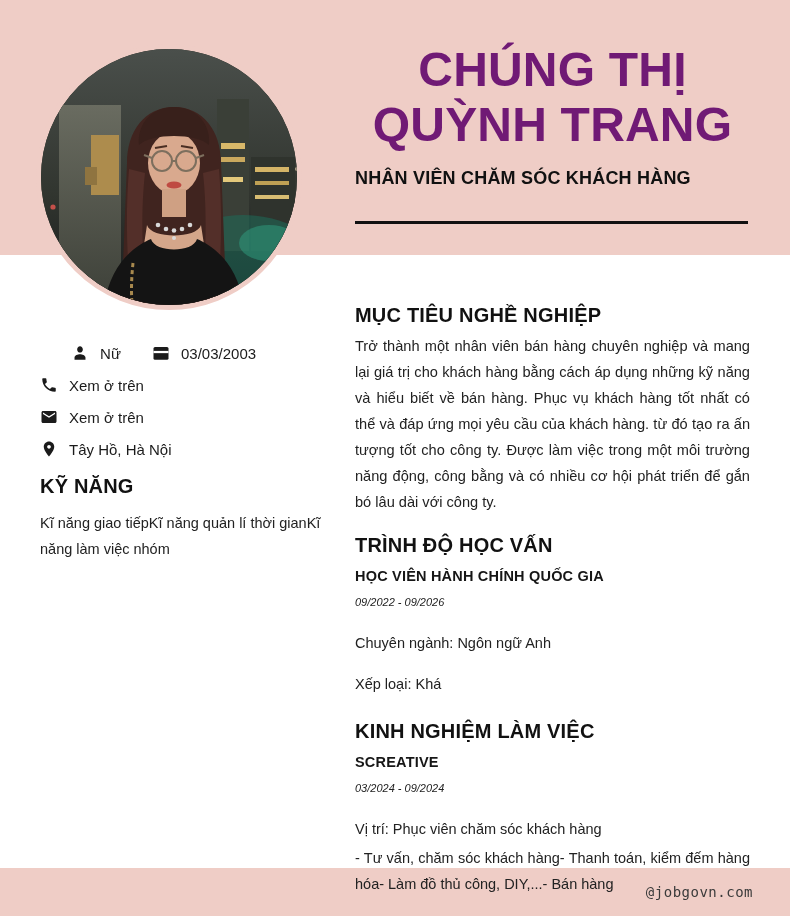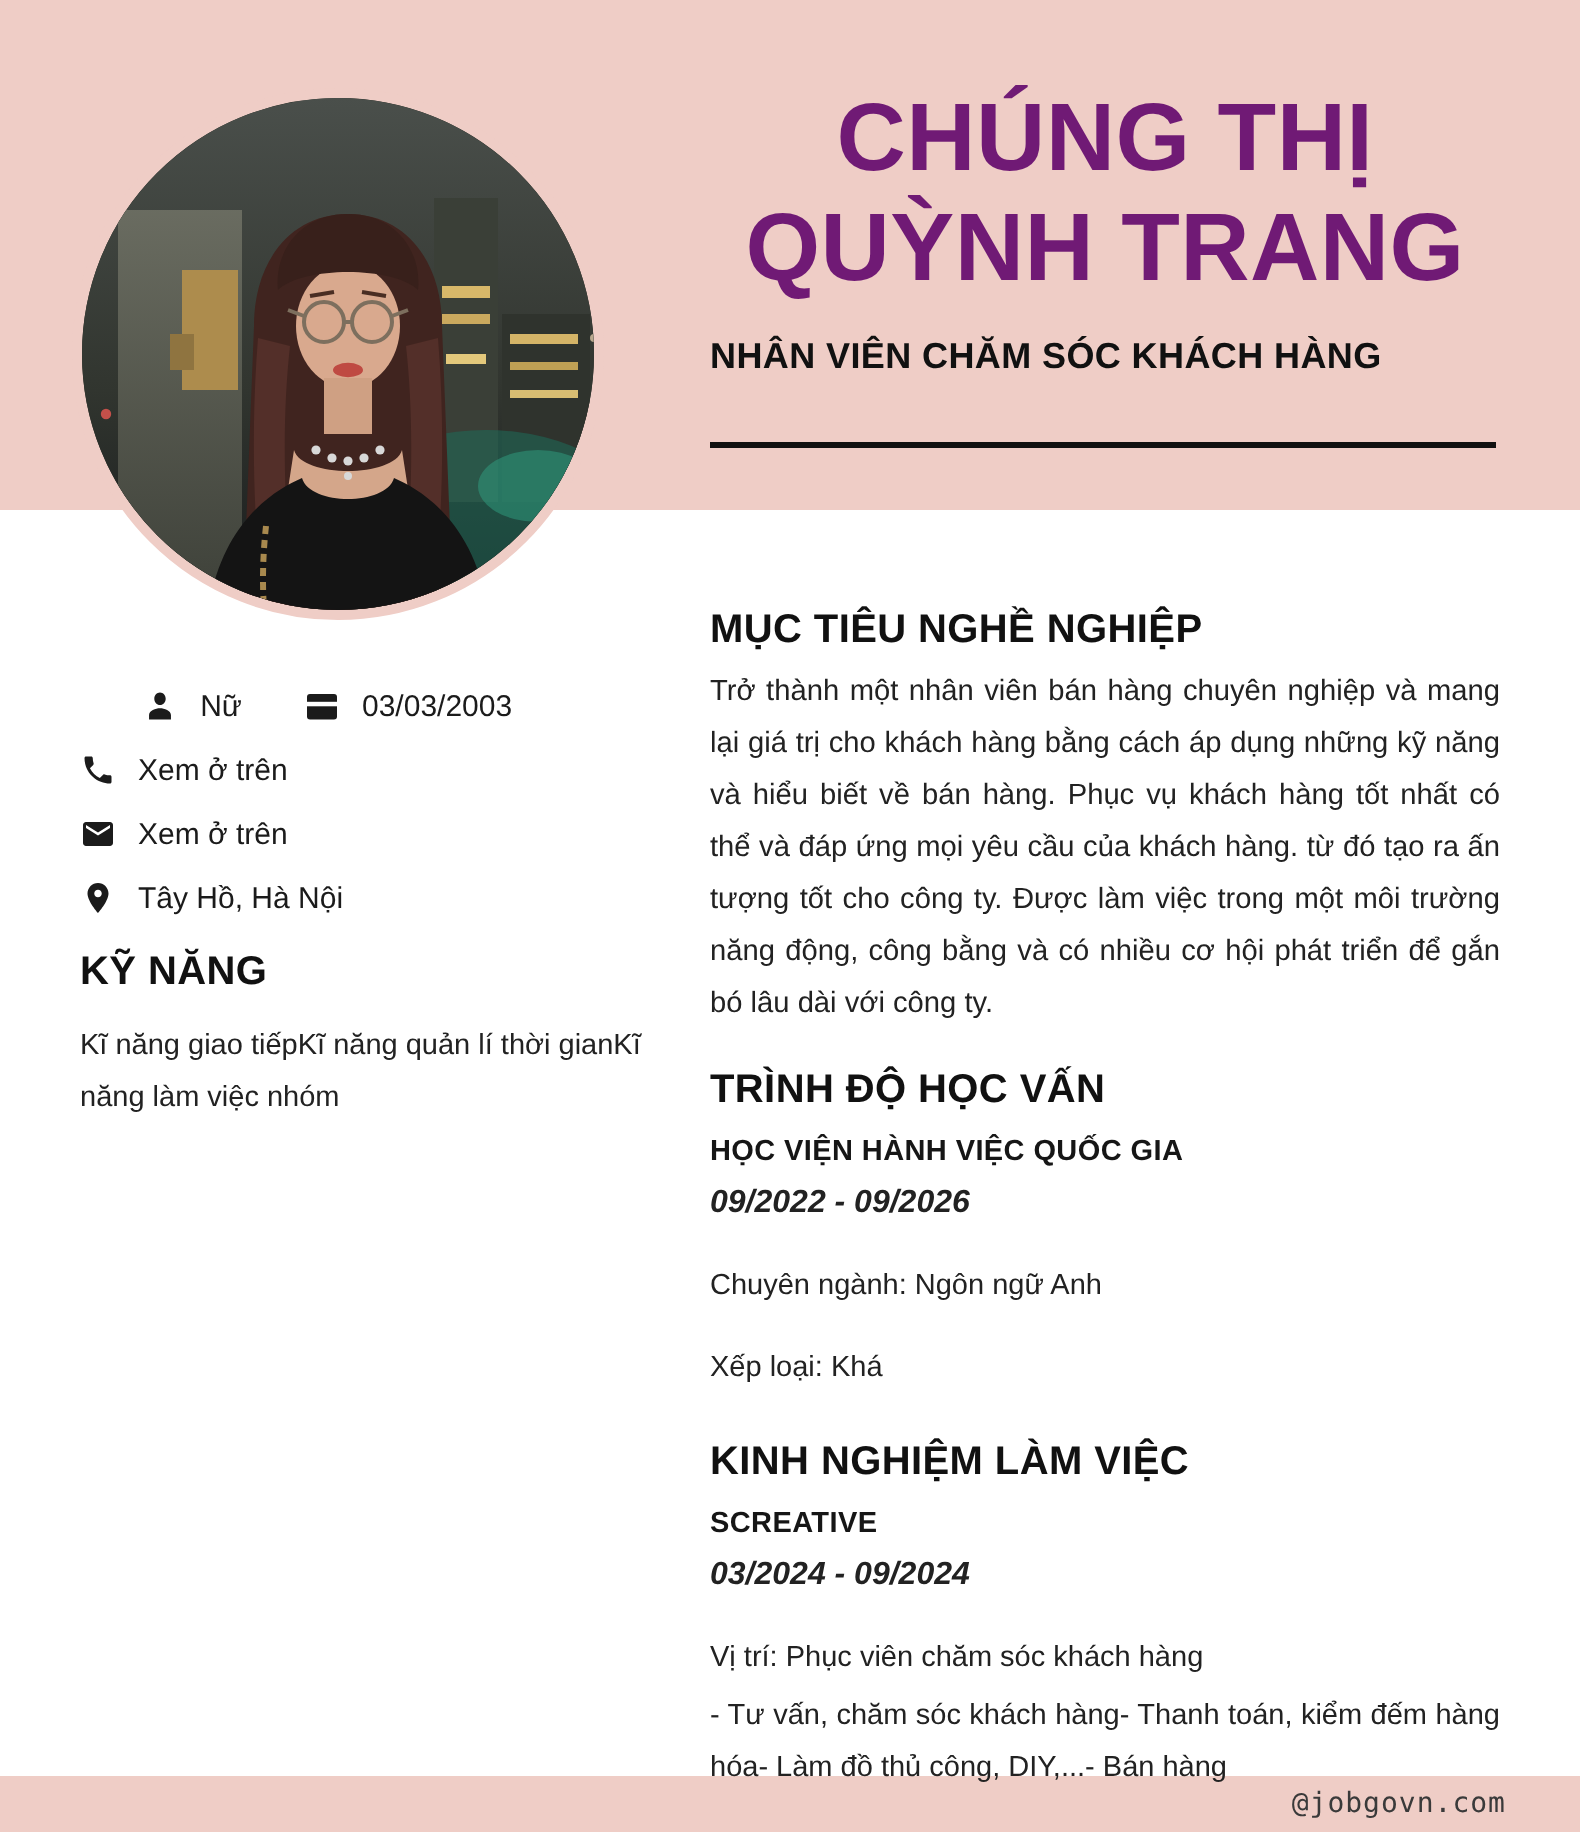--- a/index.html
+++ b/index.html
@@ -4,21 +4,21 @@
 <style>
   * { margin:0; padding:0; box-sizing:border-box; }
   html,body { background:#e8e8e8; }
   .page {
     position:relative; width:790px; height:916px; margin:0 auto;
     background:#ffffff; overflow:hidden;
     font-family:"Liberation Sans","DejaVu Sans",sans-serif; color:#1b1b1b;
   }
   .header-band { position:absolute; top:0; left:0; width:790px; height:255px; background:#efcdc6; }
   .footer-band {
-    position:absolute; left:0; bottom:0; width:790px; height:28px; background:#efcdc6;
+    position:absolute; left:0; bottom:0; width:790px; height:48px; background:#efcdc6;
     display:flex; align-items:center; justify-content:flex-end; padding-right:37px;
   }
   .watermark { font-family:"DejaVu Sans Mono","Liberation Mono",monospace; font-size:14px; color:#3a3a3a; letter-spacing:0.5px; }
 
   .photo-wrap {
     position:absolute; left:36px; top:44px; width:266px; height:266px;
     border-radius:50%; border:5px solid #efcdc6; overflow:hidden; background:#23271f;
   }
   .photo-wrap svg { display:block; }
 
@@ -37,21 +37,21 @@
 
   .sec-heading { font-size:20px; font-weight:bold; color:#111; line-height:24px; letter-spacing:0.2px; }
   .skills-block { margin-top:16px; }
   .skills-text { margin-top:12px; font-size:14.5px; line-height:26px; color:#222; }
 
   .right-col { position:absolute; left:355px; top:303px; width:395px; }
   .objective-text { margin-top:6px; font-size:14.6px; line-height:26px; text-align:justify; color:#222; }
   .edu-block { margin-top:18px; }
   .exp-block { margin-top:26px; }
   .sub-head { margin-top:10px; font-size:14.5px; font-weight:bold; color:#161616; letter-spacing:0.2px; line-height:19px; }
-  .period { margin-top:7px; font-size:16px; font-style:italic; color:#222; line-height:18px;font-weight:bold; }
+  .period { margin-top:7px; font-size:11px; font-style:italic; color:#222; line-height:18px; }
   .detail-line { margin-top:23px; font-size:14.5px; color:#222; line-height:18px; }
   .detail-par { margin-top:7px; font-size:14.5px; color:#222; line-height:26px; text-align:justify; }
 </style>
 </head>
 <body>
 
 <div class="page">
 
   <div class="header-band"></div>
   <div class="footer-band">
@@ -184,21 +184,21 @@
   </div>
 
   <div class="right-col">
     <div>
       <div class="sec-heading">MỤC TIÊU NGHỀ NGHIỆP</div>
       <div class="objective-text">Trở thành một nhân viên bán hàng chuyên nghiệp và mang lại giá trị cho khách hàng bằng cách áp dụng những kỹ năng và hiểu biết về bán hàng. Phục vụ khách hàng tốt nhất có thể và đáp ứng mọi yêu cầu của khách hàng. từ đó tạo ra ấn tượng tốt cho công ty. Được làm việc trong một môi trường năng động, công bằng và có nhiều cơ hội phát triển để gắn bó lâu dài với công ty.</div>
     </div>
 
     <div class="edu-block">
       <div class="sec-heading">TRÌNH ĐỘ HỌC VẤN</div>
-      <div class="sub-head">HỌC VIỆN HÀNH VIỆC QUỐC GIA</div>
+      <div class="sub-head">HỌC VIÊN HÀNH CHÍNH QUỐC GIA</div>
       <div class="period">09/2022 - 09/2026</div>
       <div class="detail-line">Chuyên ngành: Ngôn ngữ Anh</div>
       <div class="detail-line">Xếp loại: Khá</div>
     </div>
 
     <div class="exp-block">
       <div class="sec-heading">KINH NGHIỆM LÀM VIỆC</div>
       <div class="sub-head">SCREATIVE</div>
       <div class="period">03/2024 - 09/2024</div>
       <div class="detail-line">Vị trí: Phục viên chăm sóc khách hàng</div>

